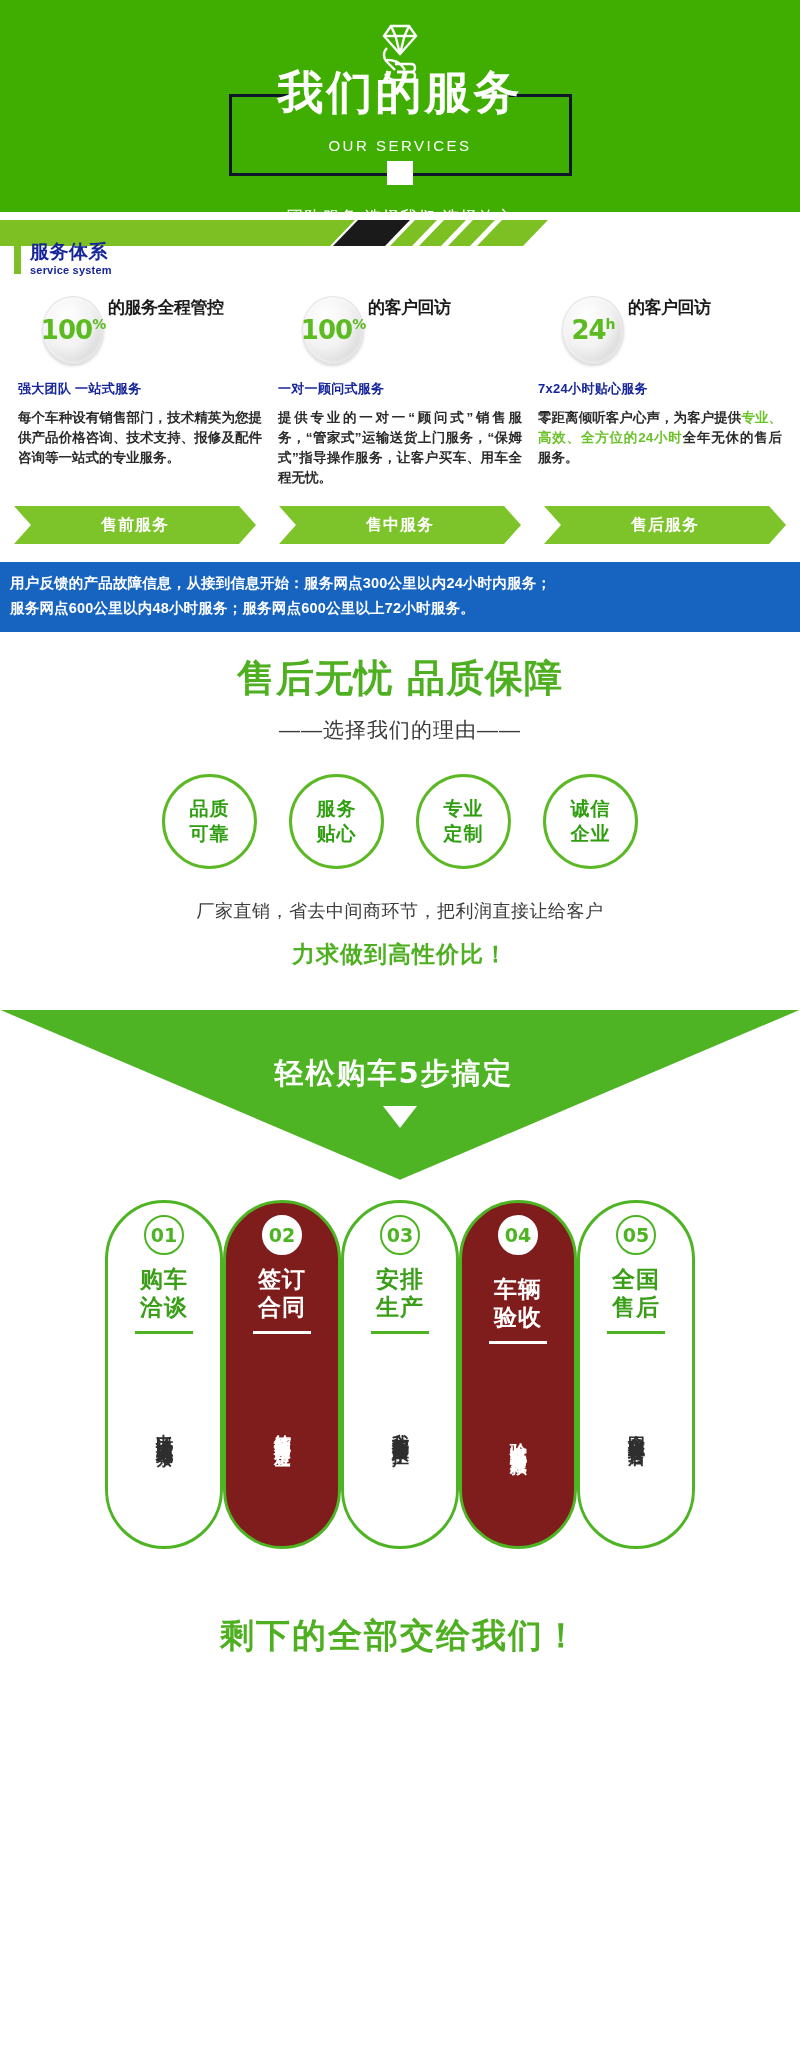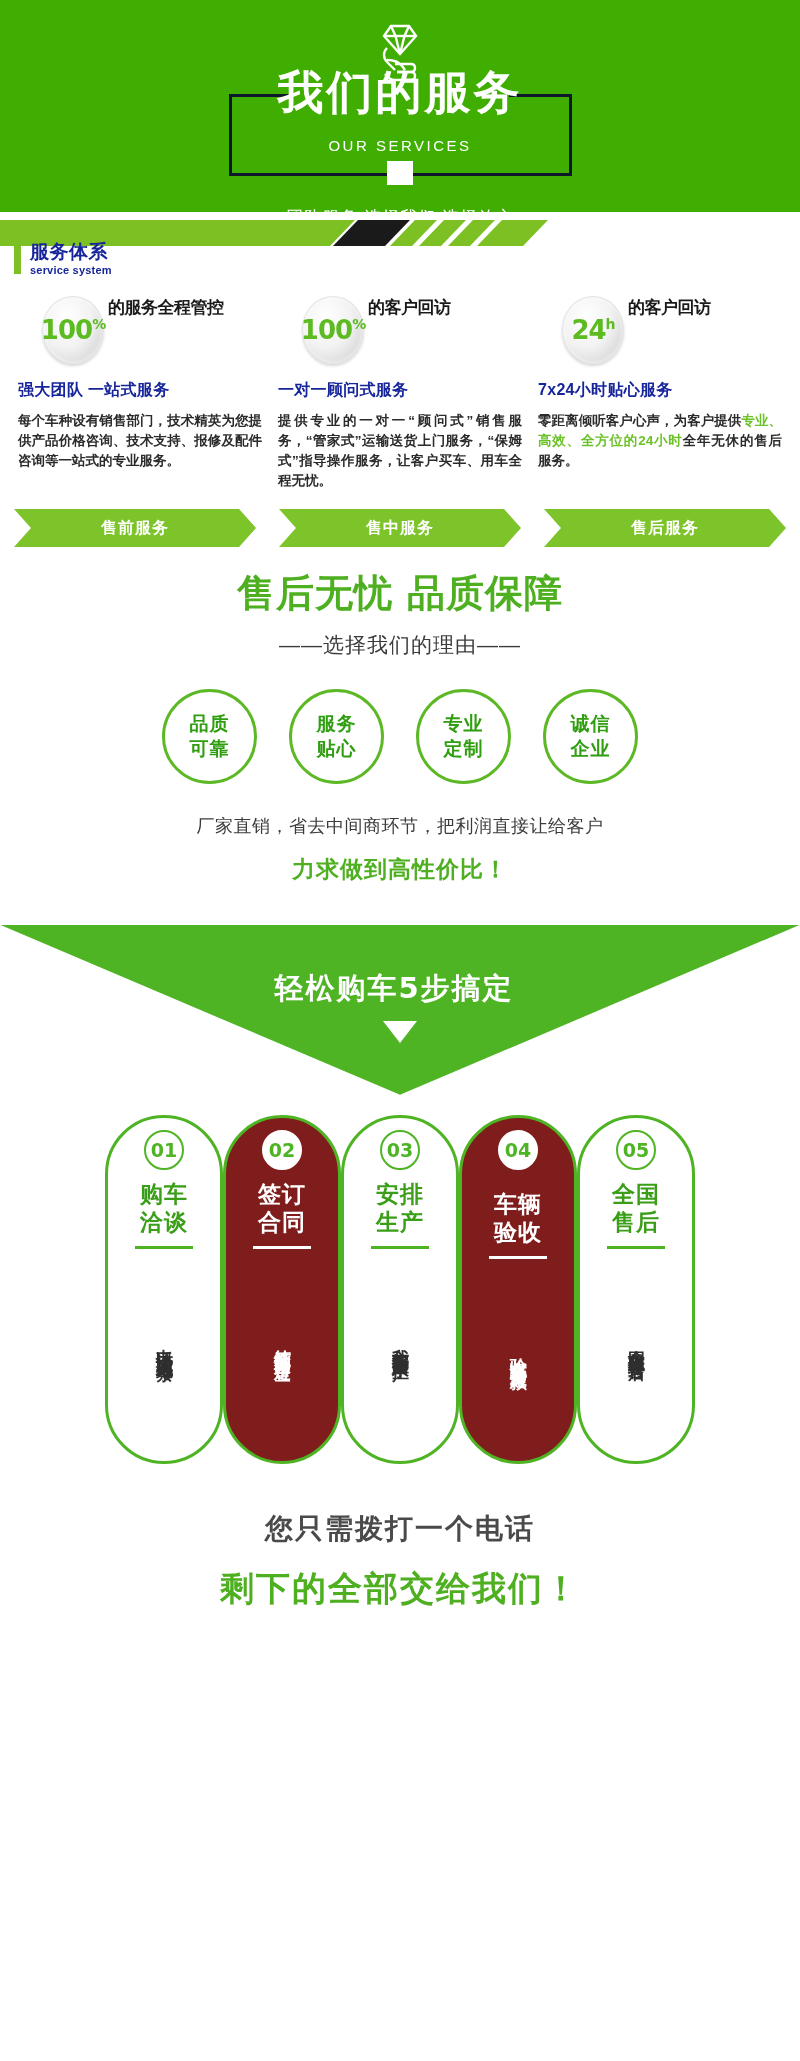--- a/index.html
+++ b/index.html
@@ -105,21 +105,21 @@
     letter-spacing: -1px;
     line-height: 1;
   }
   .badge-num sup { font-size: 14px; vertical-align: super; }
   .feat-head-text {
     font-size: 17px; font-weight: 900; color: #1a1a1a;
     margin-left: 4px; letter-spacing: -0.5px;
     font-family: "DejaVu Sans", sans-serif;
   }
   .feat-title {
-    font-size: 16px; font-weight: 900; color: #17259b;
+    font-size: 13px; font-weight: 900; color: #17259b;
     margin-top: 16px; letter-spacing: 0.3px;
   }
   .feat-body {
     font-size: 13.5px; color: #2b2b2b; font-weight: 700;
     line-height: 20px; margin-top: 10px; text-align: justify;
   }
   .feat-body .hl { color: #6cc229; }
 
   
   .chevrons { display: flex; justify-content: space-between; padding: 18px 14px 0 14px; }
@@ -323,20 +323,24 @@
     </div>
 
   </section>
 
   <section class="chevrons">
     <div class="chev">售前服务</div>
     <div class="chev">售中服务</div>
     <div class="chev">售后服务</div>
   </section>
 
+  <section class="notice">
+    <div>用户反馈的产品故障信息，从接到信息开始：服务网点300公里以内24小时内服务；</div>
+    <div>服务网点600公里以内48小时服务；服务网点600公里以上72小时服务。</div>
+  </section>
 
   <section class="reasons">
     <div class="reasons-h1">售后无忧 品质保障</div>
     <div class="reasons-h2">——选择我们的理由——</div>
 
     <div class="circles">
       <div class="circ">
         <span>品质</span>
         <span>可靠</span>
       </div>
@@ -403,17 +407,16 @@
       <div class="step-num">05</div>
       <div class="step-title" style="white-space: pre-line;">全国
 售后</div>
       <div class="step-rule"></div>
       <div class="step-desc">全国联保终身售后</div>
     </div>
 
   </section>
 
   <section class="footer">
-    <div class="footer-l1">您只需拨打一个电话</div>
     <div class="footer-l2">剩下的全部交给我们！</div>
   </section>
 
 </div>
 
 </body></html>

